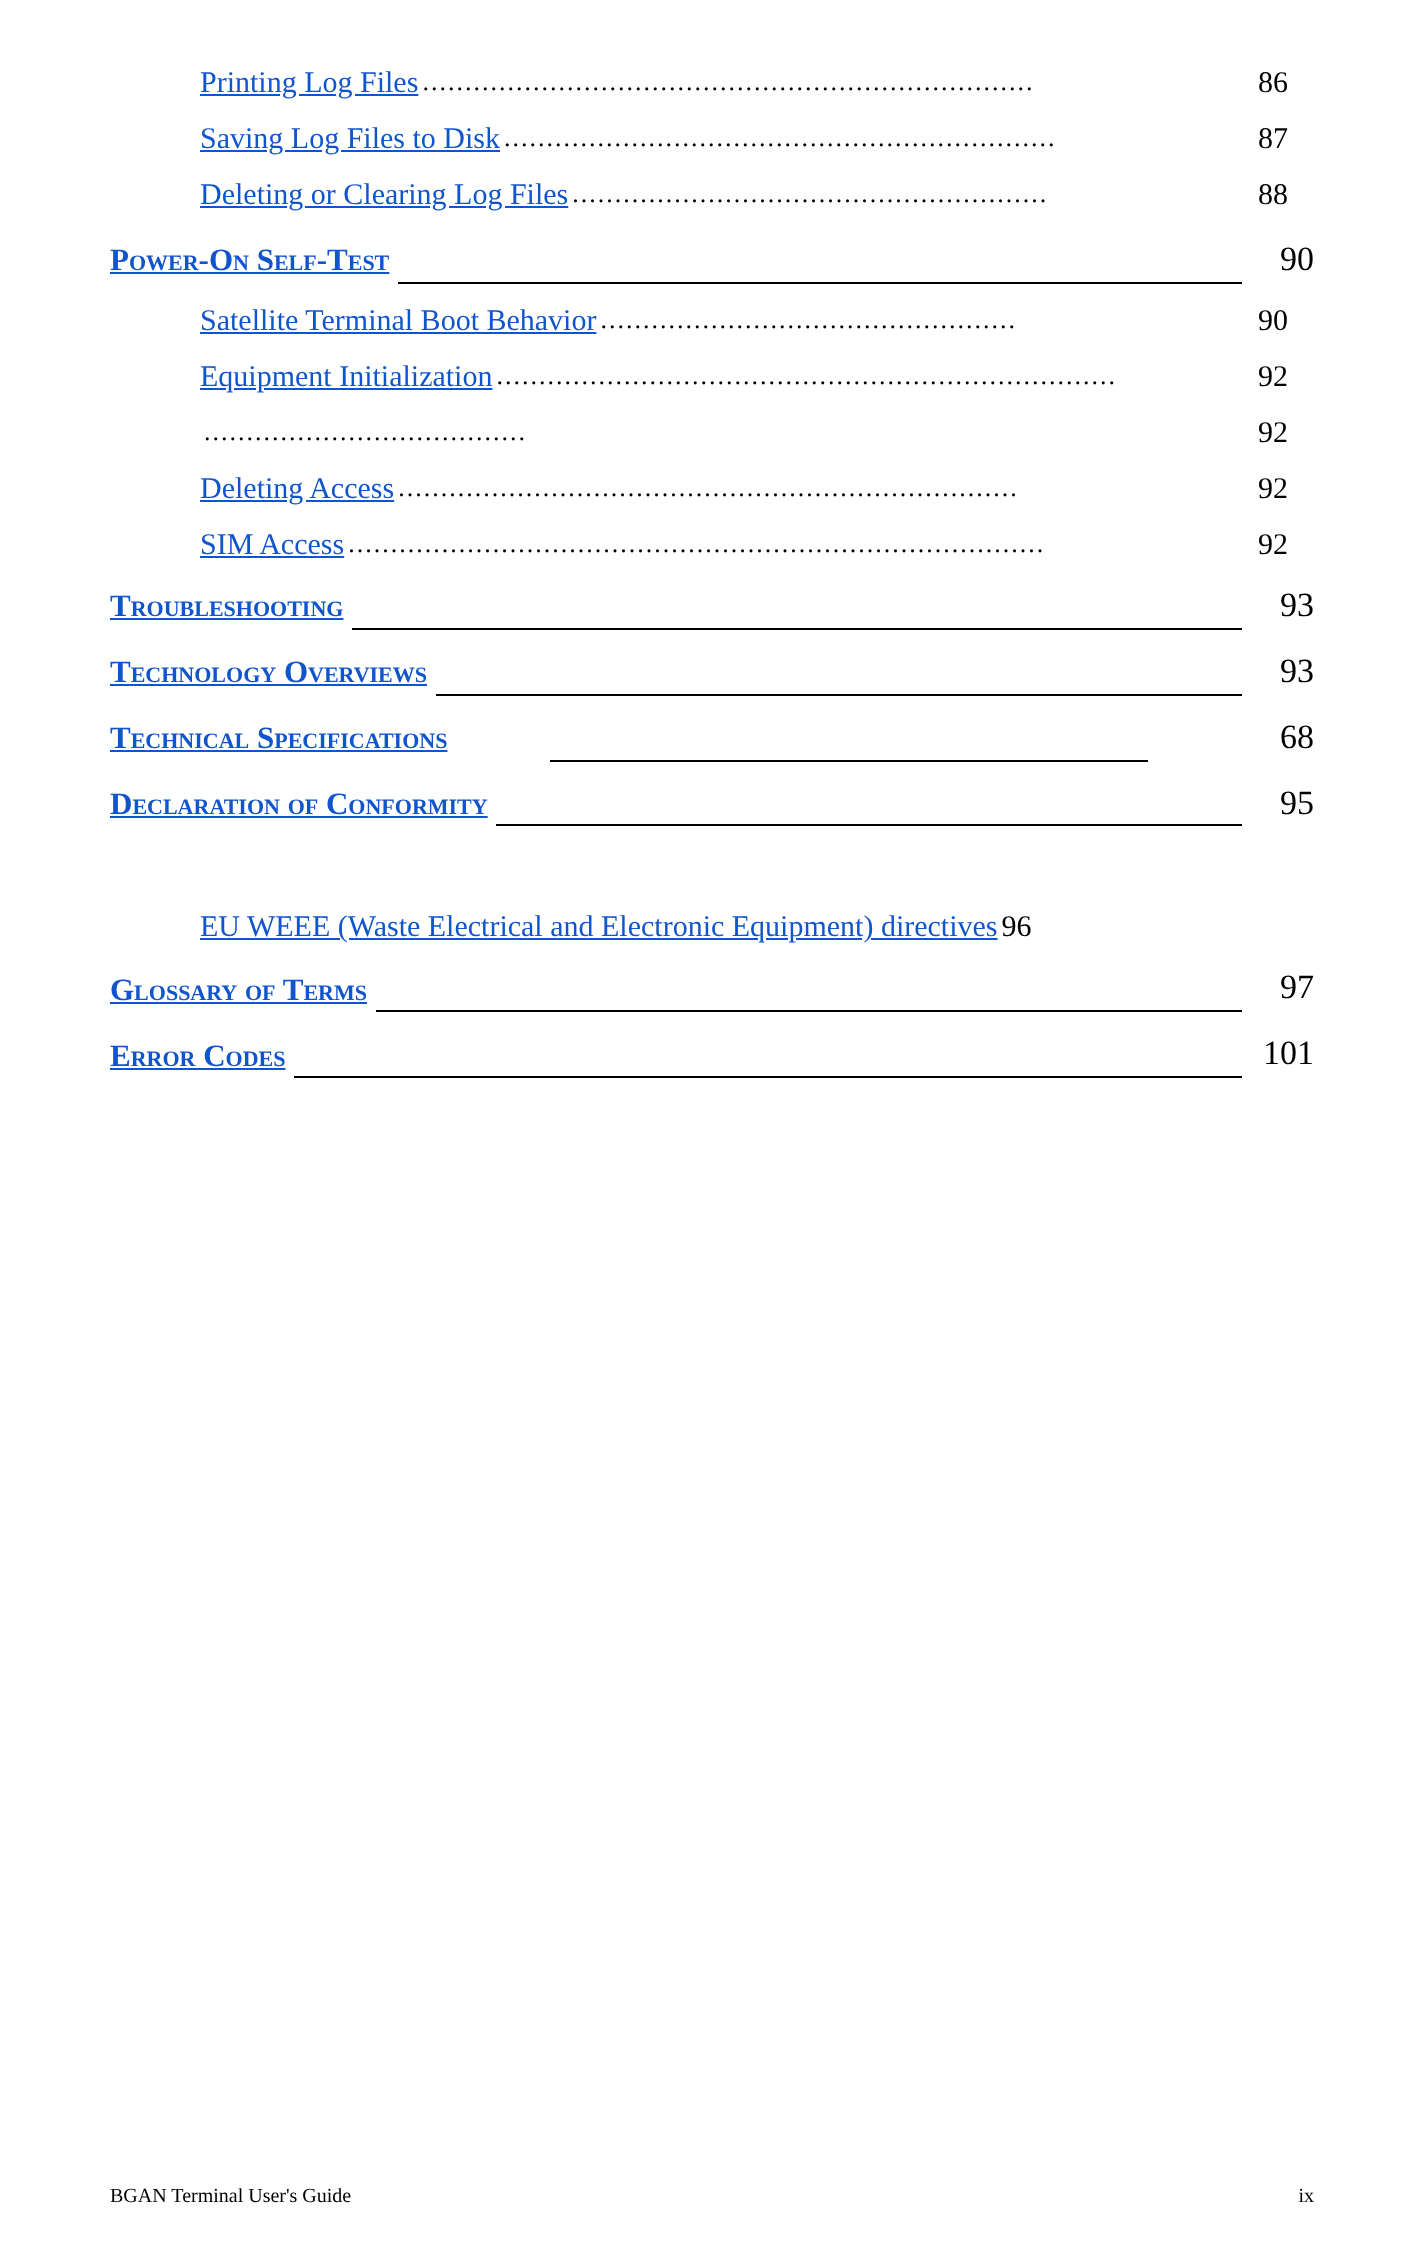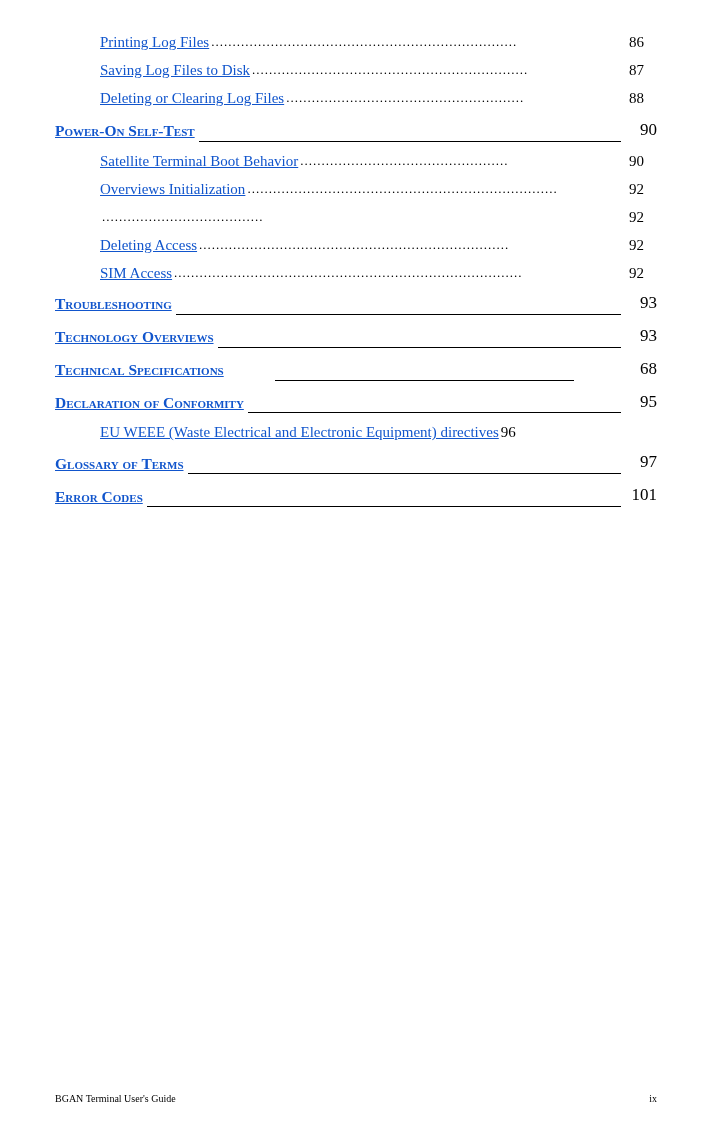--- a/index.html
+++ b/index.html
@@ -151,21 +151,21 @@
   <div class="toc-entry indent-1">
     <span class="entry-label">
       <a class="toc-link">Satellite Terminal Boot Behavior</a>
     </span>
     <span class="dots dot-fill">.................................................</span>
     <span class="page-num">90</span>
   </div>
 
   <div class="toc-entry indent-1">
     <span class="entry-label">
-      <a class="toc-link">Overviews Initialization</a>
+      <a class="toc-link">Equipment Initialization</a>
     </span>
     <span class="dots dot-fill">.........................................................................</span>
     <span class="page-num">92</span>
   </div>
 
   <div class="toc-entry indent-1">
     <span class="dots dot-fill">......................................</span>
     <span class="page-num">92</span>
   </div>
 
@@ -214,21 +214,21 @@
       <a class="section-header-link">Declaration of Conformity</a>
     </span>
     <span class="dots"></span>
     <span class="page-num">95</span>
   </div>
 
   <div class="toc-entry indent-1">
     <span class="entry-label">
       <a class="toc-link">EU WEEE (Waste Electrical and Electronic Equipment) directives</a>
     </span>
-    <span class="page-num" style="margin-left:2px;">96</span>
+    <span class="page-num" style="margin-left:2px;margin-top:32px;">96</span>
   </div>
 
   <div class="section-row" style="margin-top:2px;">
     <span class="entry-label">
       <a class="section-header-link">Glossary of Terms</a>
     </span>
     <span class="dots"></span>
     <span class="page-num">97</span>
   </div>
 

